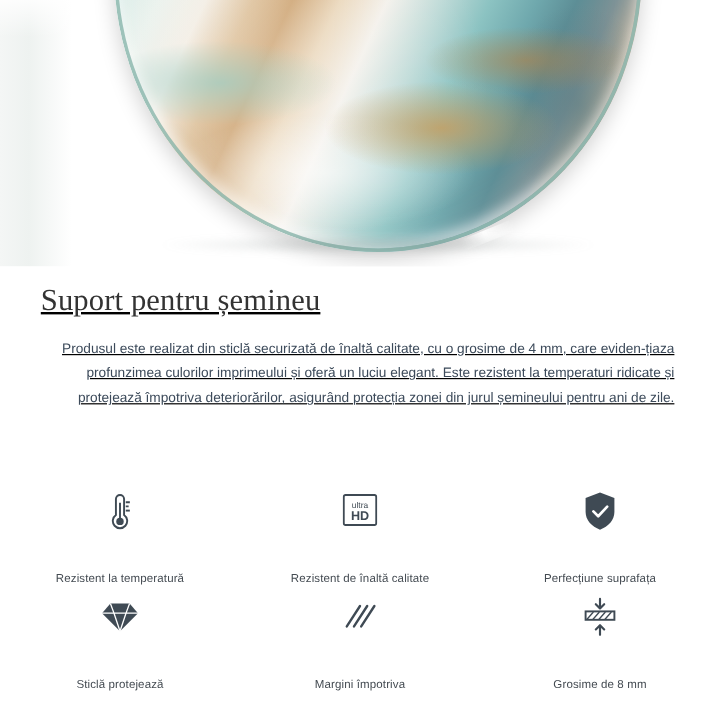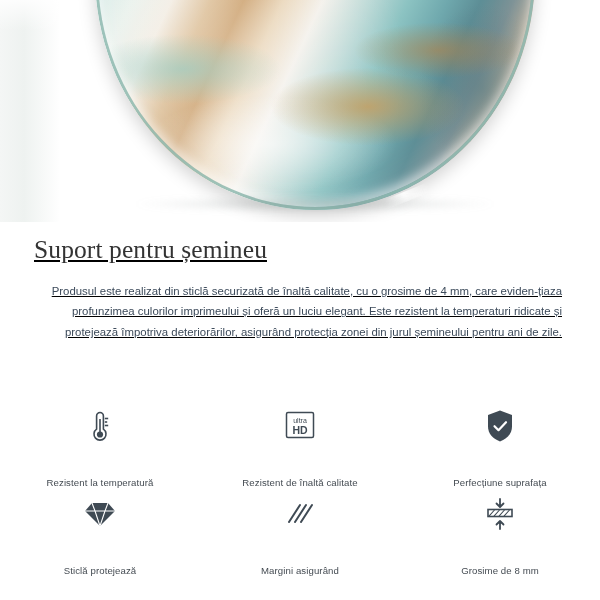--- a/index.html
+++ b/index.html
@@ -243,21 +243,21 @@
       </div>
       <div class="feature-label">Sticlă protejează</div>
     </div>
 
     <div class="feature">
       <div class="feature-icon">
         <svg width="34" height="30" viewBox="0 0 34 30">
           <path d="M6 23 L17 6 M12 23 L23 6 M18 23 L29 6" stroke="#3f4a54" stroke-width="2" stroke-linecap="round" fill="none"></path>
         </svg>
       </div>
-      <div class="feature-label">Margini asigurând</div>
+      <div class="feature-label">Margini împotriva</div>
     </div>
 
     <div class="feature">
       <div class="feature-icon">
         <svg width="36" height="36" viewBox="0 0 36 36">
           <path d="M18 3v6M14.5 7.5 18 11l3.5-3.5" fill="none" stroke="#3f4a54" stroke-width="1.8" stroke-linecap="round" stroke-linejoin="round"></path>
           <rect x="6" y="13.5" width="24" height="7" fill="none" stroke="#3f4a54" stroke-width="1.6"></rect>
           <path d="M7 20.2 12.5 14M12 20.2 17.5 14M17 20.2 22.5 14M22 20.2 27.5 14" stroke="#3f4a54" stroke-width="1.1"></path>
           <path d="M18 33v-6M14.5 28.5 18 25l3.5 3.5" fill="none" stroke="#3f4a54" stroke-width="1.8" stroke-linecap="round" stroke-linejoin="round"></path>
         </svg>

